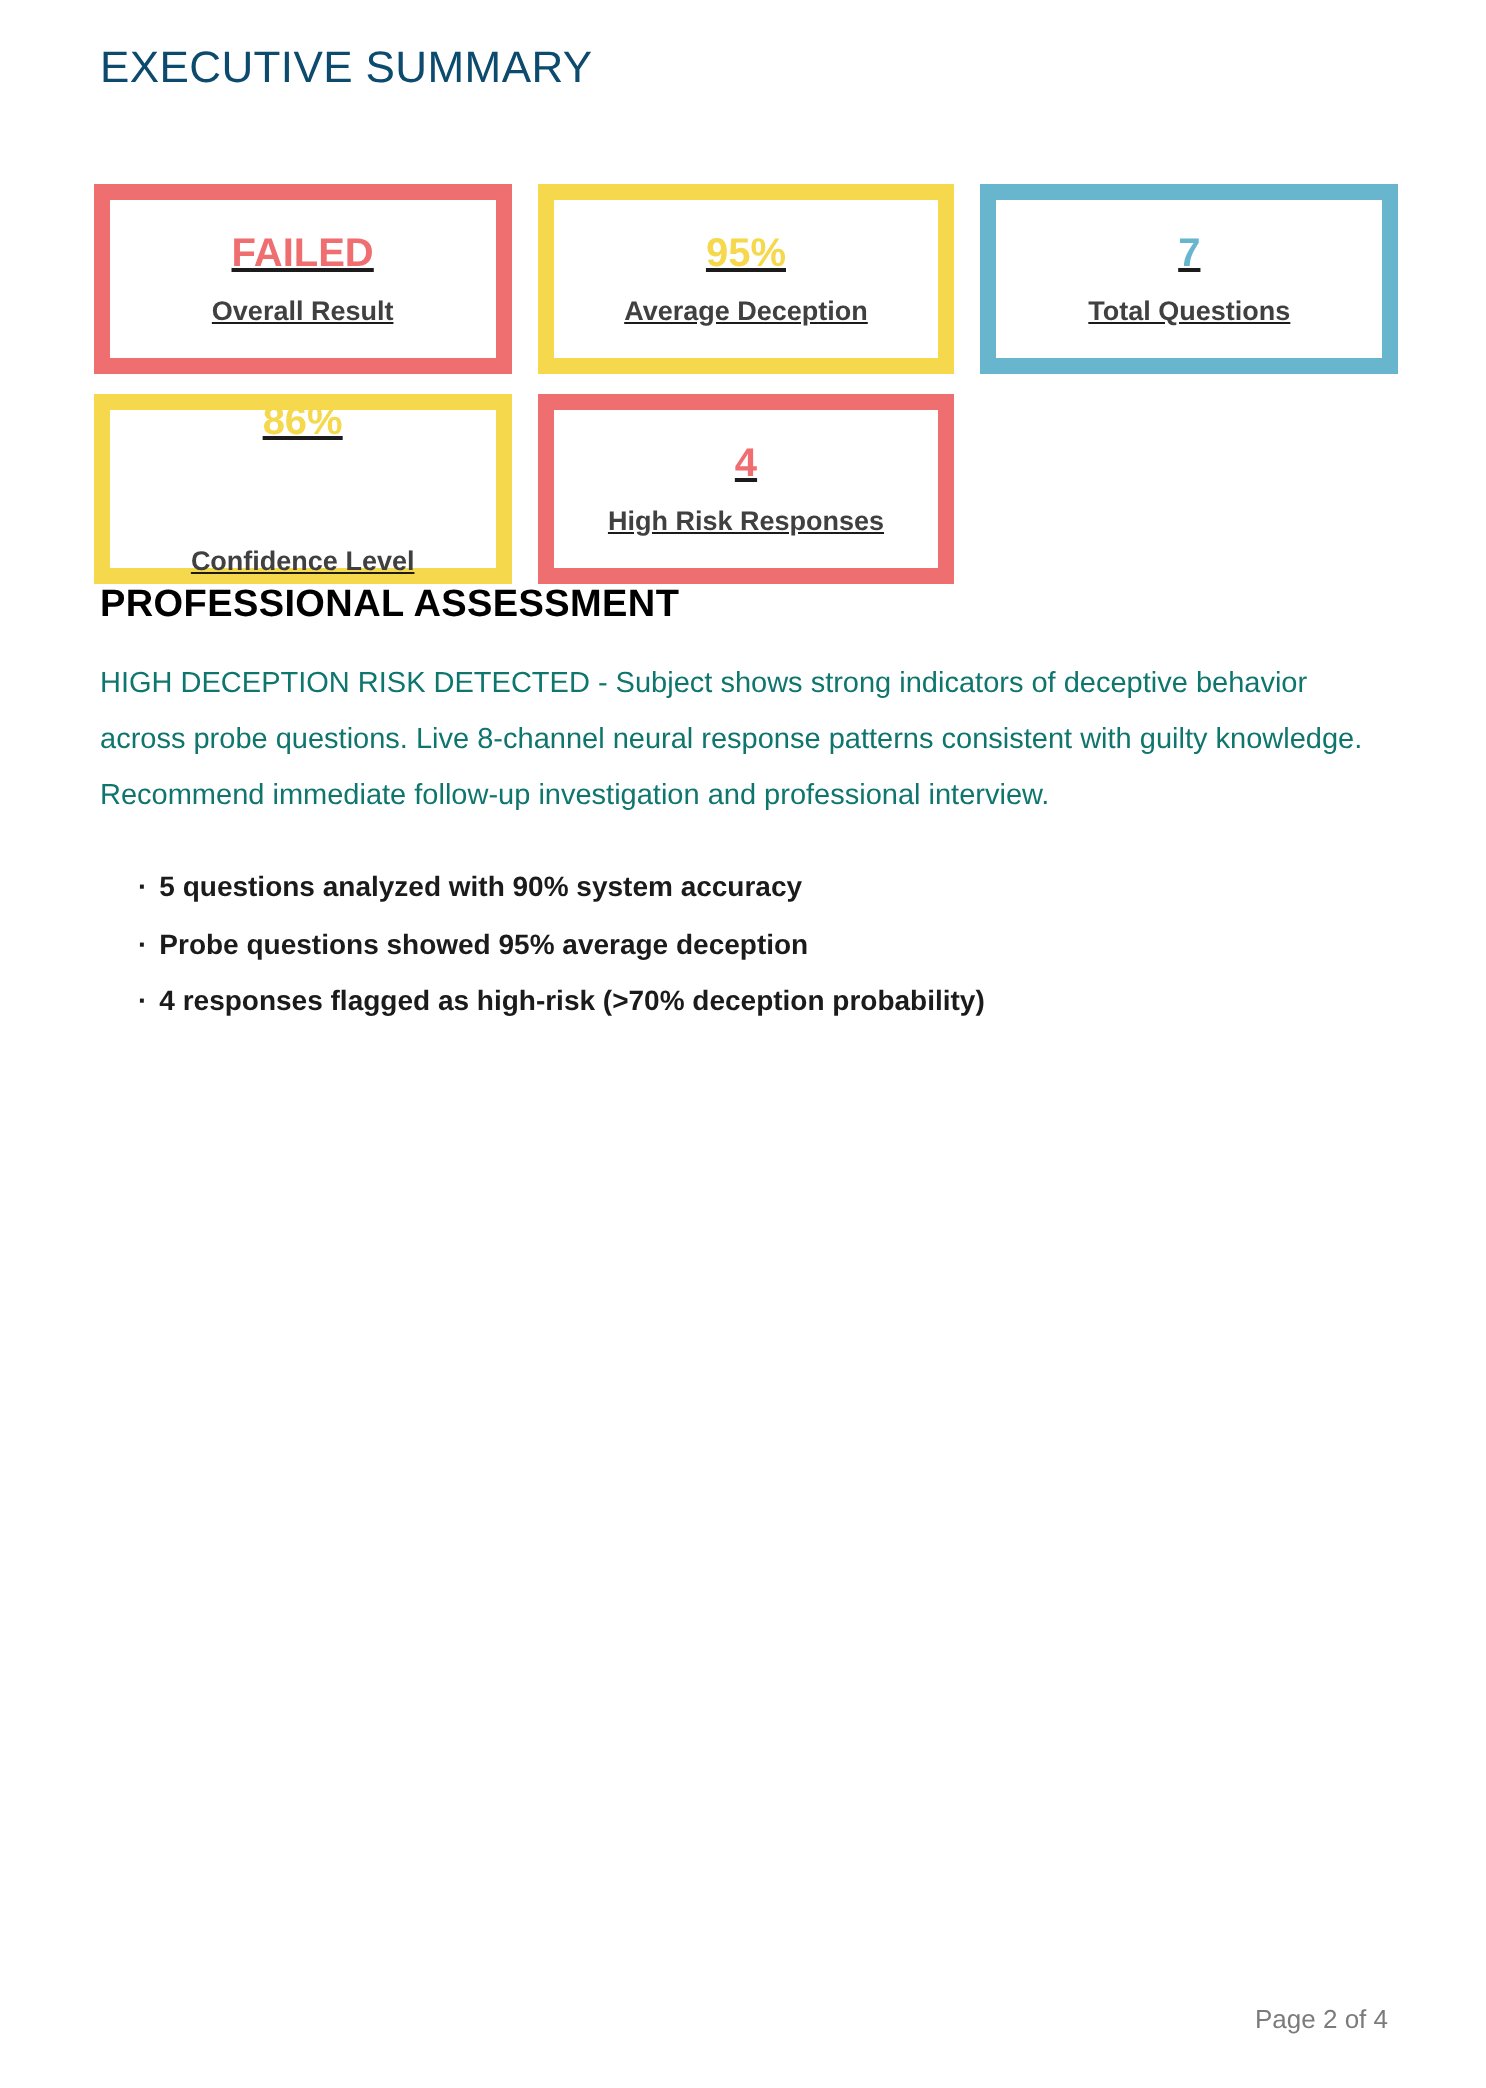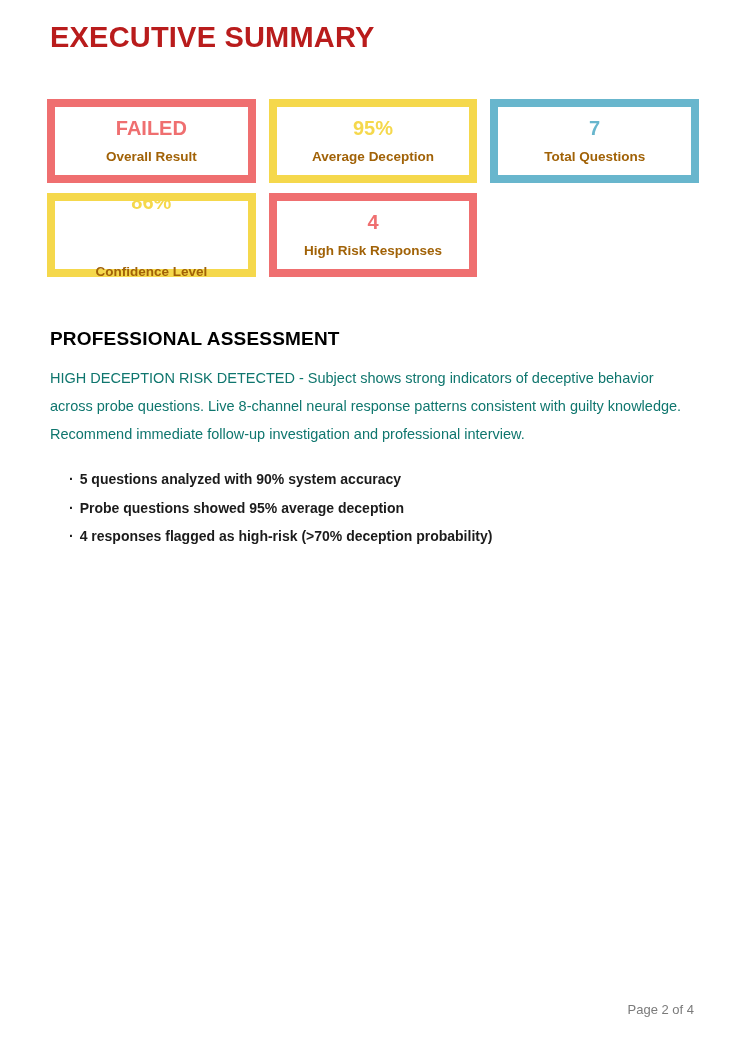--- a/index.html
+++ b/index.html
@@ -10,64 +10,65 @@
     background: #ffffff;
     font-family: "Liberation Sans", sans-serif;
     color: #1b1b1b;
     position: relative;
     overflow: hidden;
   }
   .content {
     padding: 21px 48px 0 50px;
   }
   .page-title {
-    font-size: 29px;
-    font-weight: bold;
-    color: #b91c1c;
+    font-size: 22px;
+    font-weight: normal;
+    color: #0c4a6e;
     margin: 0 0 45px 0;
     letter-spacing: 0.2px;
   }
   .cards-grid {
     display: grid;
     grid-template-columns: repeat(3, 1fr);
     column-gap: 13px;
     row-gap: 10px;
     width: 652px;
     margin-left: -3px;
   }
   .stat-card {
     border: 8px solid #cccccc;
     background: #ffffff;
-    height: 84px;
+    height: 95px;
     display: flex;
     flex-direction: column;
     align-items: center;
     justify-content: center;
     text-align: center;
+    text-decoration: underline;
   }
   .stat-value {
     font-size: 20px;
     font-weight: bold;
     line-height: 1;
     margin-bottom: 12px;
   }
   .stat-label {
     font-size: 13.5px;
     font-weight: bold;
-    color: #a16207;
+    color: #404040;
     line-height: 1;
   }
   .section-heading {
     font-size: 19px;
     font-weight: bold;
     color: #000000;
     margin: 0;
     letter-spacing: 0.2px;
   }
-  .assessment-heading { margin-top: 51px; }
+  .assessment-heading { }
   .assessment-body {
     font-size: 14.5px;
     font-weight: normal;
     color: #0f766e;
     line-height: 28px;
     width: 650px;
     margin: 14px 0 0 0;
   }
   .findings-heading { margin-top: 31px; }
   .findings-list {

